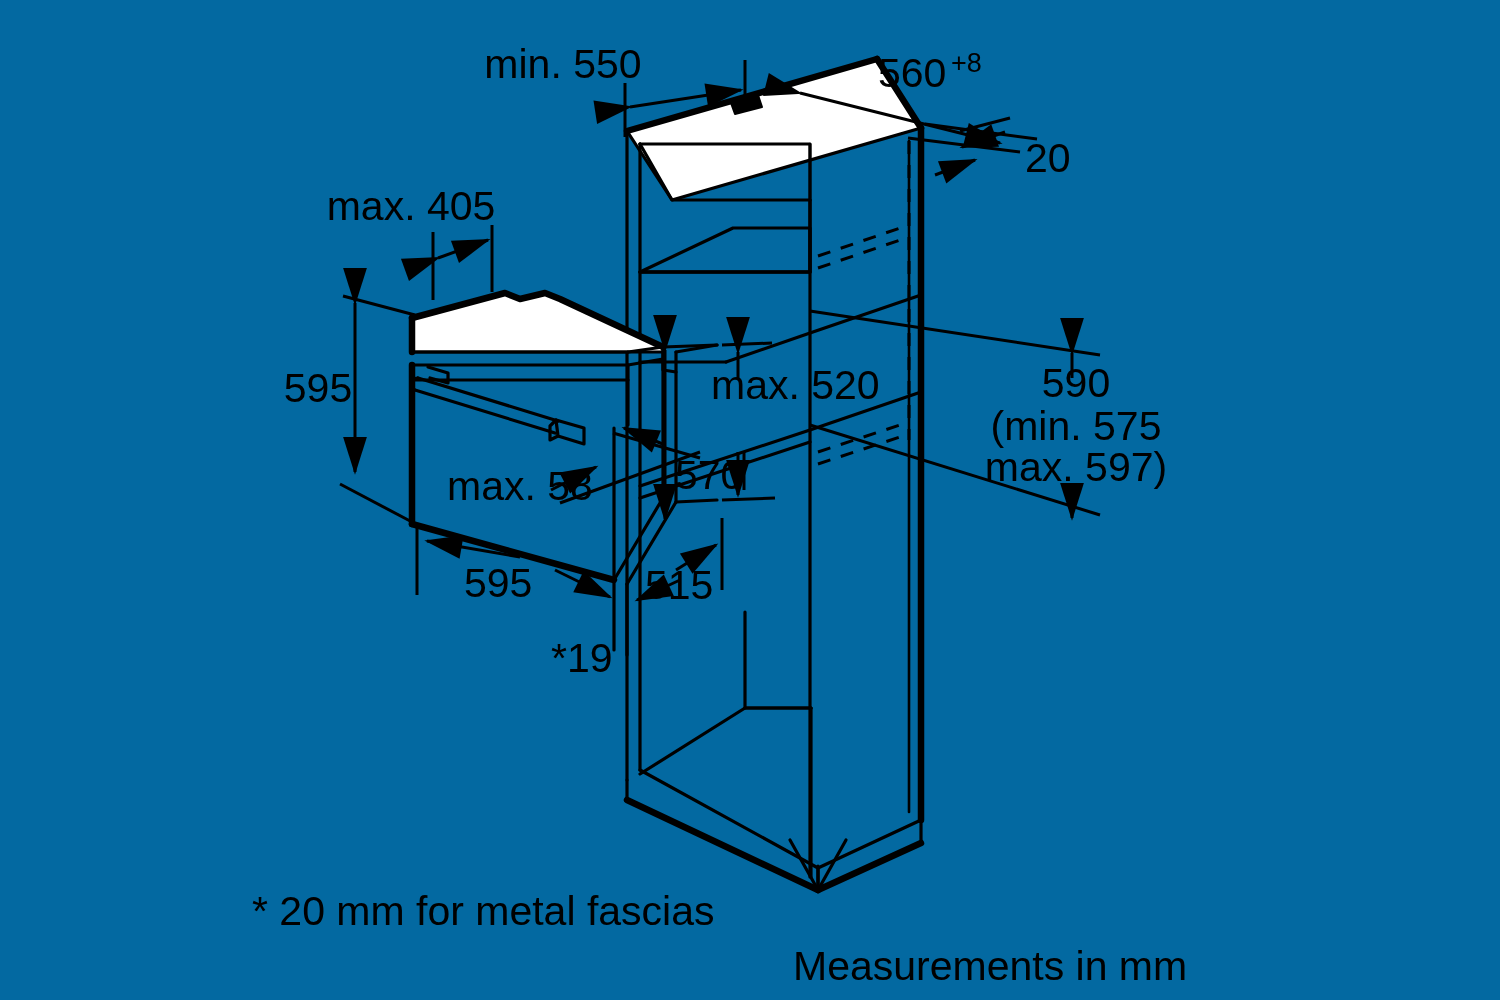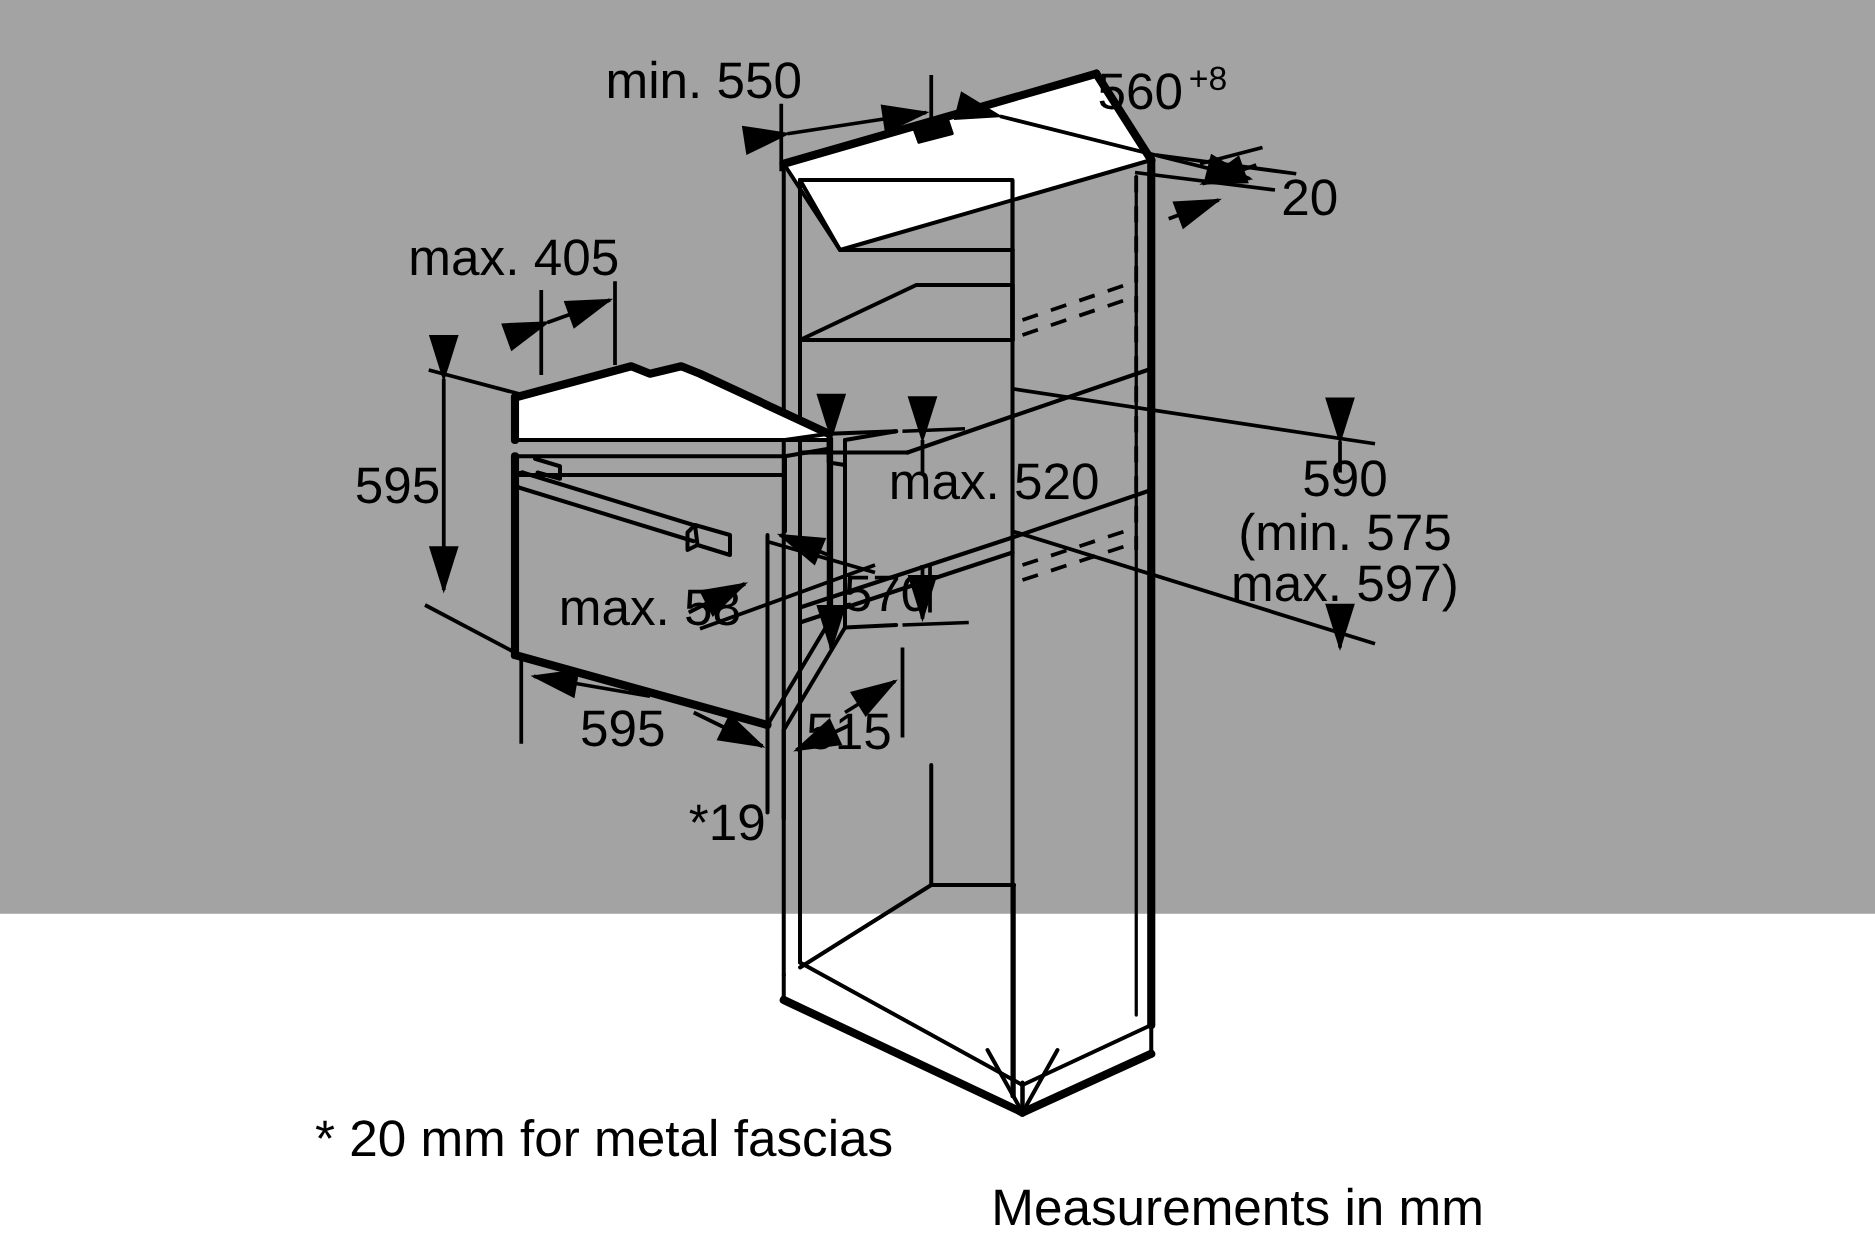--- a/index.html
+++ b/index.html
@@ -11,22 +11,22 @@
   body {
     width: 1500px;
     height: 1000px;
     font-family: "Liberation Sans", sans-serif;
     color: #000000;
     overflow: hidden;
   }
   #drawing-root {
     position: relative;
     width: 1500px;
-    height: 731px;
-    background: #a3a3a3;
+    height: 1000px;
+    background: #0369a1;
   }
   svg#technical-drawing {
     position: absolute;
     top: 0;
     left: 0;
     width: 1500px;
     height: 1000px;
     display: block;
   }
   .dim-text {

